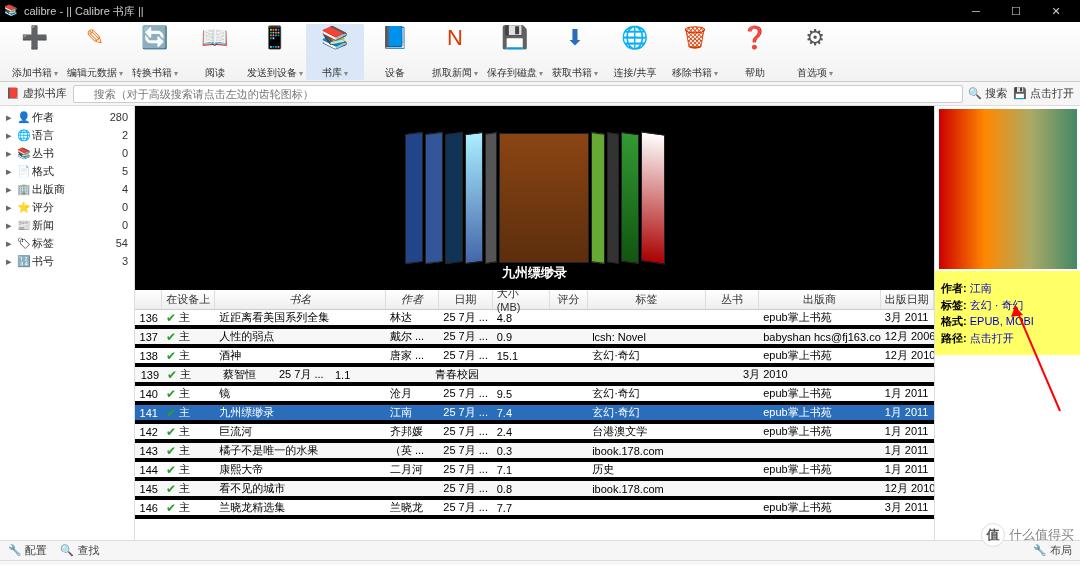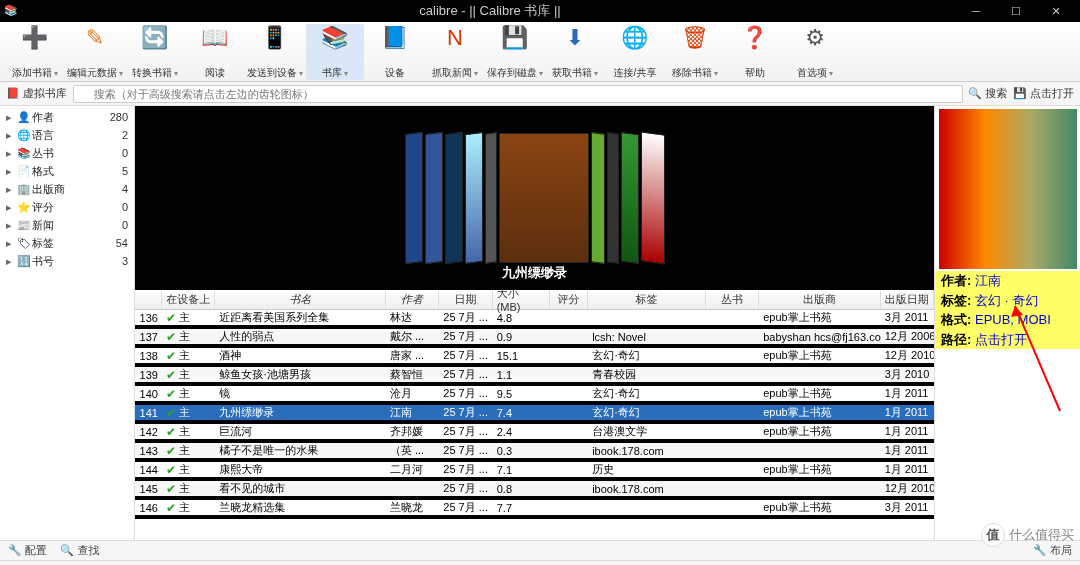--- a/index.html
+++ b/index.html
@@ -1,20 +1,20 @@
 <!DOCTYPE html>
 <html><head>
   <meta charset="utf-8">
   <style>
     * { margin: 0; padding: 0; box-sizing: border-box; font-family: "Microsoft YaHei", Arial, sans-serif; }
     body { width: 1080px; height: 565px; background: #fff; overflow: hidden; font-size: 11px; }
     
     .titlebar { height: 22px; background: #000; color: #ccc; display: flex; align-items: center; padding: 0 4px; }
     .titlebar-icon { width: 14px; height: 14px; margin-right: 6px; display: inline-block; }
-    .titlebar-text { flex: 1; font-size: 13px; text-align: center; }
+    .titlebar-text { flex: 1; font-size: 11px; }
     .win-controls { display: flex; gap: 0; }
     .win-btn { width: 40px; height: 22px; display: flex; align-items: center; justify-content: center; color: #ccc; cursor: pointer; }
     
     .toolbar { height: 60px; background: linear-gradient(#fff, #f2f2f2); border-bottom: 1px solid #ccc; display: flex; align-items: center; padding: 2px 6px; gap: 2px; }
     .tool-btn { display: flex; flex-direction: column; align-items: center; justify-content: center; width: 58px; height: 56px; cursor: pointer; border-radius: 2px; }
     .tool-icon { width: 32px; height: 32px; display: flex; align-items: center; justify-content: center; font-size: 22px; }
     .tool-label { font-size: 10px; color: #333; margin-top: 14px; white-space: nowrap; }
     .tool-dd { font-size: 8px; color: #888; margin-left: 2px; }
     
     .searchbar { height: 24px; background: #f6f6f6; border-bottom: 1px solid #ddd; display: flex; align-items: center; padding: 0 6px; gap: 6px; }
@@ -59,21 +59,21 @@
     .c-size { width: 60px; }
     .c-rating { width: 40px; }
     .c-tags { width: 124px; }
     .c-series { width: 56px; }
     .c-pub { width: 128px; }
     .c-pubdate { width: 56px; }
     
     .rightpane { width: 146px; background: #fff; border-left: 1px solid #ddd; display: flex; flex-direction: column; }
     .cover-preview { height: 165px; display: flex; align-items: center; justify-content: center; padding: 2px; }
     .cover-img { width: 138px; height: 160px; background: linear-gradient(90deg,#c00,#f80,#aa6,#486); position: relative; }
-    .meta-box { background: #ffff66; padding: 0 6px; font-size: 13px; line-height: 1.5; position: relative; }
+    .meta-box { background: #ffff66; padding: 9px 6px; font-size: 11px; line-height: 1.5; position: relative; }
     .meta-row { display: flex; }
     .meta-k { font-weight: bold; }
     .arrow-annot { position: absolute; top: 35px; right: -10px; }
     
     .statusbar { height: 20px; background: #f6f6f6; border-top: 1px solid #ddd; display: flex; align-items: center; padding: 0 8px; font-size: 10px; color: #444; gap: 20px; }
     .footer-left { display: flex; align-items: center; gap: 14px; }
     .cfg-btn { display: flex; align-items: center; gap: 3px; cursor: pointer; font-size: 11px; }
     .watermark { position: absolute; right: 6px; bottom: 18px; display: flex; align-items: center; gap: 4px; color: #888; font-size: 13px; }
     .wm-circle { width: 24px; height: 24px; border-radius: 50%; background: #fff; border: 1px solid #ddd; display: flex; align-items: center; justify-content: center; font-weight: bold; color: #555; }
     
@@ -299,21 +299,20 @@
     <div class="td c-size">15.1</div>
     <div class="td c-rating"></div>
     <div class="td c-tags">玄幻·奇幻</div>
     <div class="td c-series"></div>
     <div class="td c-pub">epub掌上书苑</div>
     <div class="td c-pubdate">12月 2010</div>
           </div>
           <div class="tr">
     <div class="td c-num">139</div>
     <div class="td c-dev"><span class="check">✔</span>&nbsp;主</div>
-    <div class="td c-title">鲸鱼女孩·池塘男孩</div>
     <div class="td c-author">蔡智恒</div>
     <div class="td c-date">25 7月 ...</div>
     <div class="td c-size">1.1</div>
     <div class="td c-rating"></div>
     <div class="td c-tags">青春校园</div>
     <div class="td c-series"></div>
     <div class="td c-pub"></div>
     <div class="td c-pubdate">3月 2010</div>
           </div>
           <div class="tr">

